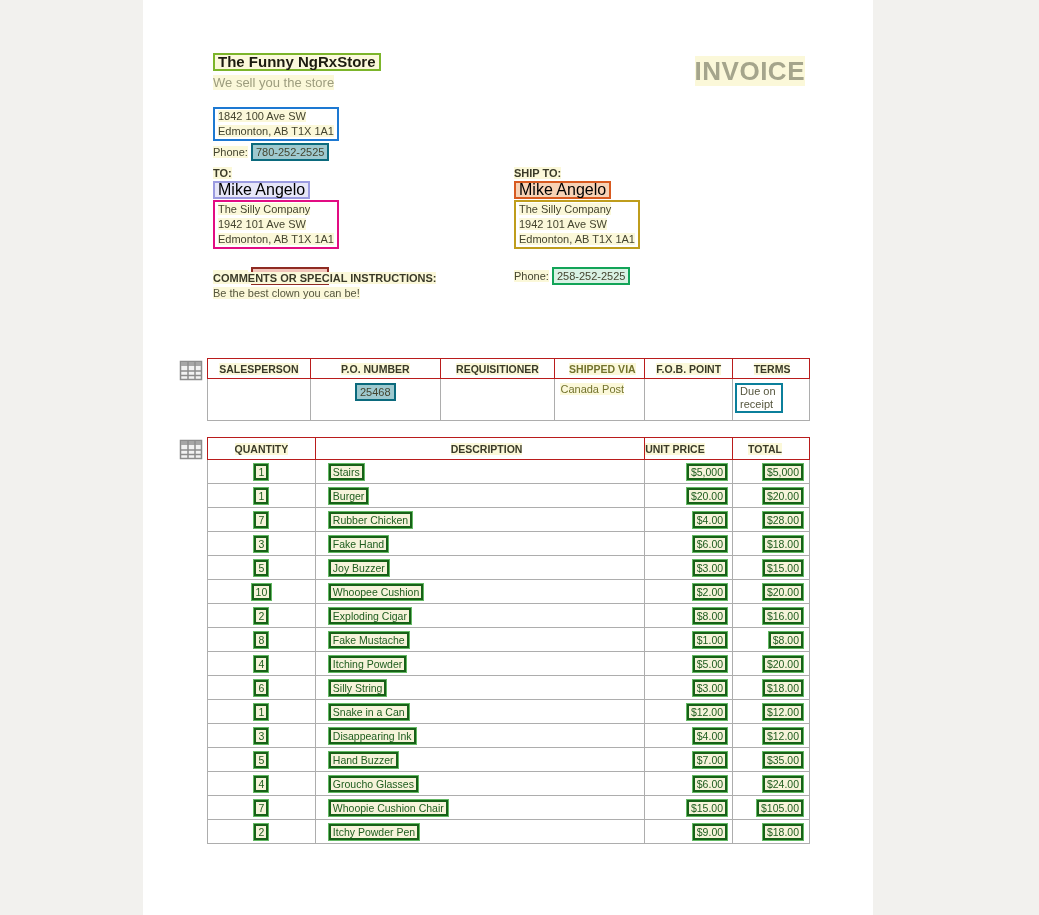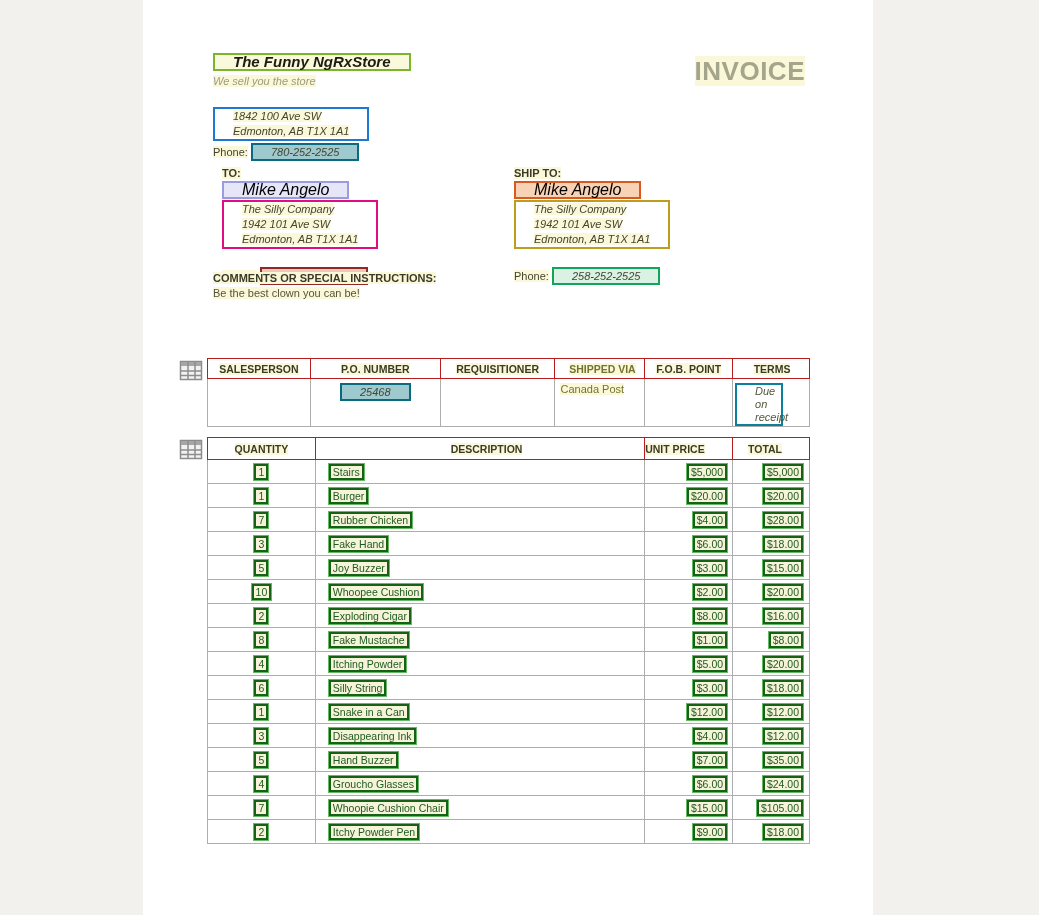--- a/index.html
+++ b/index.html
@@ -3,48 +3,48 @@
 <meta charset="utf-8">
 <style>
   * { margin:0; padding:0; box-sizing:border-box; }
   html,body { width:1039px; height:915px; }
   body { font-family:"Liberation Sans", sans-serif; background:#f2f1ee; position:relative; }
   .page { position:absolute; left:143px; top:0; width:730px; height:915px; background:#ffffff; }
 
   .hl { background:#fbf8d9; }
 
   
-  .box { display:inline-block; border:2px solid; padding:0 18px; line-height:14px;font-style:italic; }
+  .box { display:inline-block; border:2px solid; padding:0 3px; line-height:14px; }
   .b-green  { border-color:#7cb52b; background:#fbf9dc; }
   .b-blue   { border-color:#1d79d2; }
   .b-teal   { border-color:#0b6a7d; background:#9ec9cf; }
   .b-orange { border-color:#f29422; background:#fbdcae; }
   .b-red    { border-color:#c63f35; background:#f6c3a9; }
   .b-lav    { border-color:#9b9be0; background:#e6e6f8; }
   .b-mag    { border-color:#e20c82; }
   .b-dred   { border-color:#8f2b22; background:#f3c5bb; }
   .b-ored   { border-color:#d85a20; background:#f7d2b5; }
   .b-dyel   { border-color:#bf9d1c; }
   .b-grn    { border-color:#12a458; background:#d9f2e4; }
   .b-tealb  { border-color:#0b7f9b; background:#ffffff; }
 
   .store-block { position:absolute; left:70px; top:53px; }
   .store-name { font-size:15px; font-weight:bold; color:#1c1c10; }
-  .tagline { font-size:11px; font-style:italic; color:#9c9c7e; margin-top:4px; }
+  .tagline { font-size:13px; color:#9c9c7e; margin-top:4px; }
 
   .company-block { position:absolute; left:70px; top:107px; }
   .addr-lines div { font-size:11px; line-height:15px; color:#44442f; }
   .phone-line { margin-top:2px; font-size:11px; color:#44442f; }
 
   .invoice-title { position:absolute; top:56px; right:68px; font-size:26px; font-weight:bold; color:#a5a58c; letter-spacing:0.5px; }
   .invoice-meta { position:absolute; top:112px; right:68px; text-align:right; font-size:11px; color:#53533b; line-height:17px; }
   .invoice-meta .lbl { font-weight:normal; }
 
   .party-block { position:absolute; top:167px; width:240px; }
-  .party-to   { left:79px; }
+  .party-to   { left:70px; }
   .party-ship { left:371px; }
   .party-label { font-size:11px; font-weight:bold; color:#3a3a28; margin-bottom:2px; }
   .party-name { margin:1px 0; }
   .party-addr div { font-size:11px; line-height:15px; color:#44442f; }
   .party-phone { margin-top:18px; font-size:11px; color:#44442f; }
 
   .comments-block { position:absolute; left:70px; top:272px; }
   .comments-label { font-size:11px; font-weight:bold; color:#3a3a28; }
   .comments-text { font-size:11px; color:#55553d; margin-top:3px; }
 

